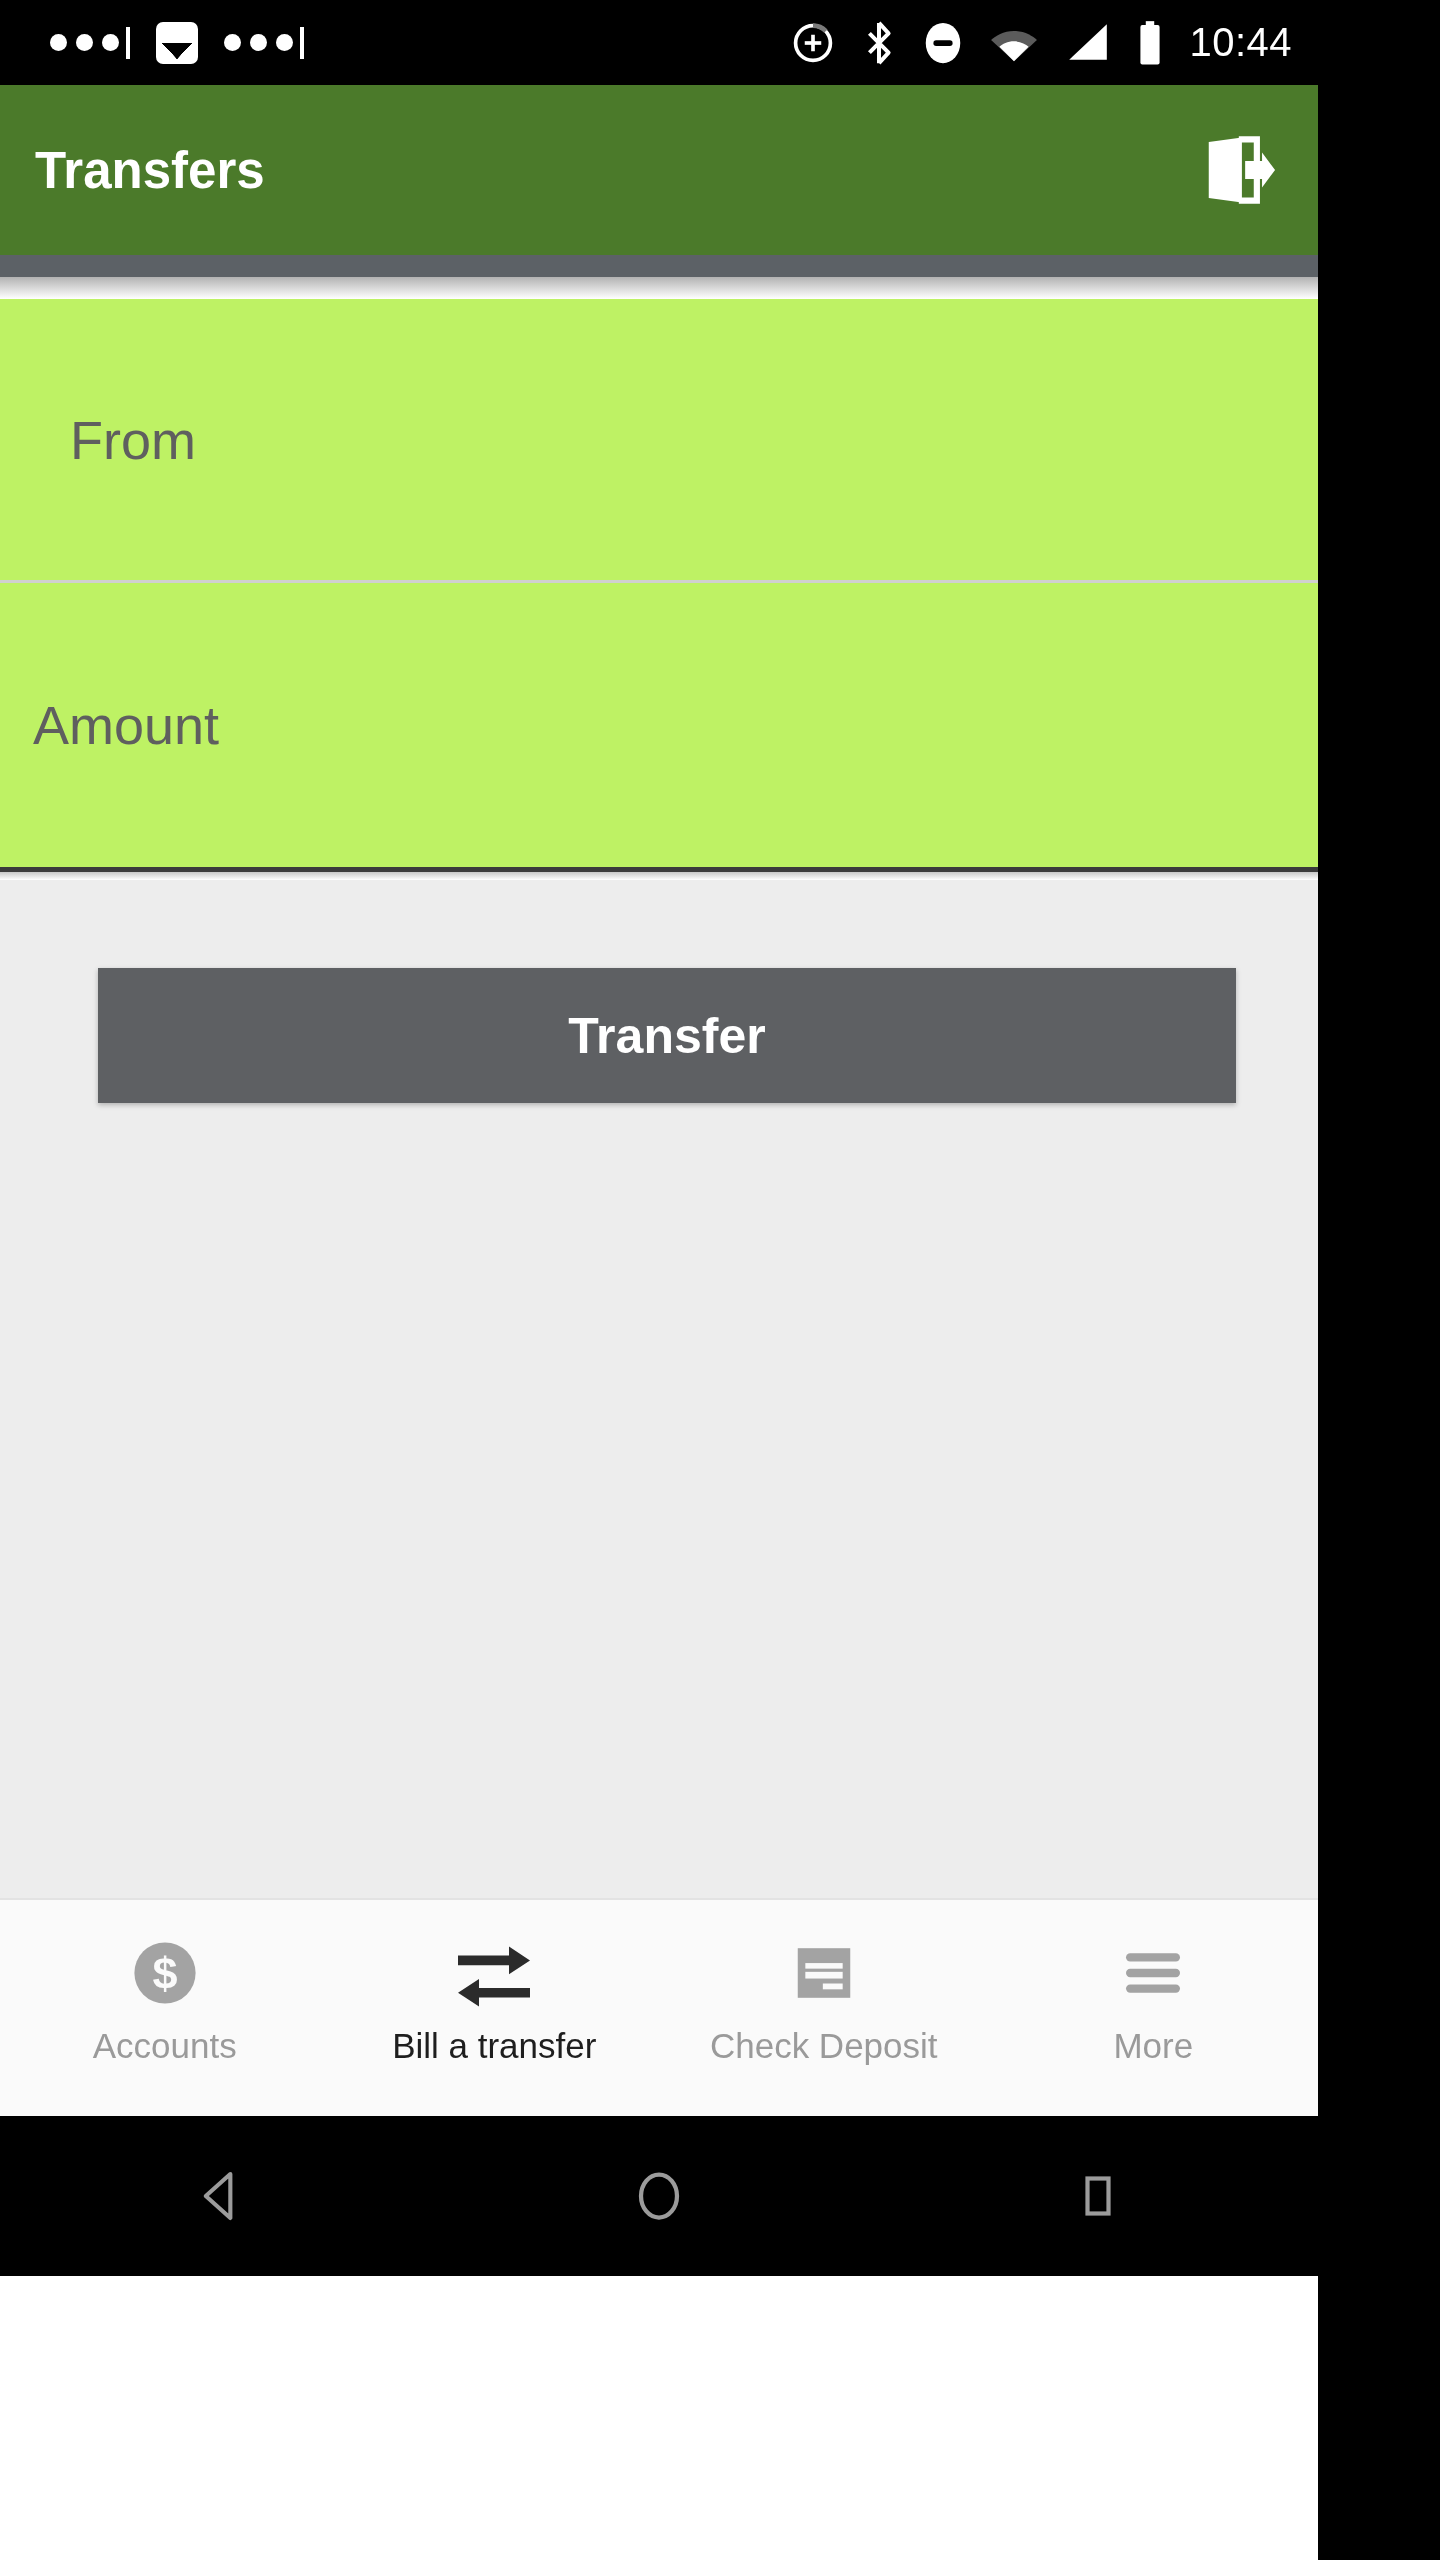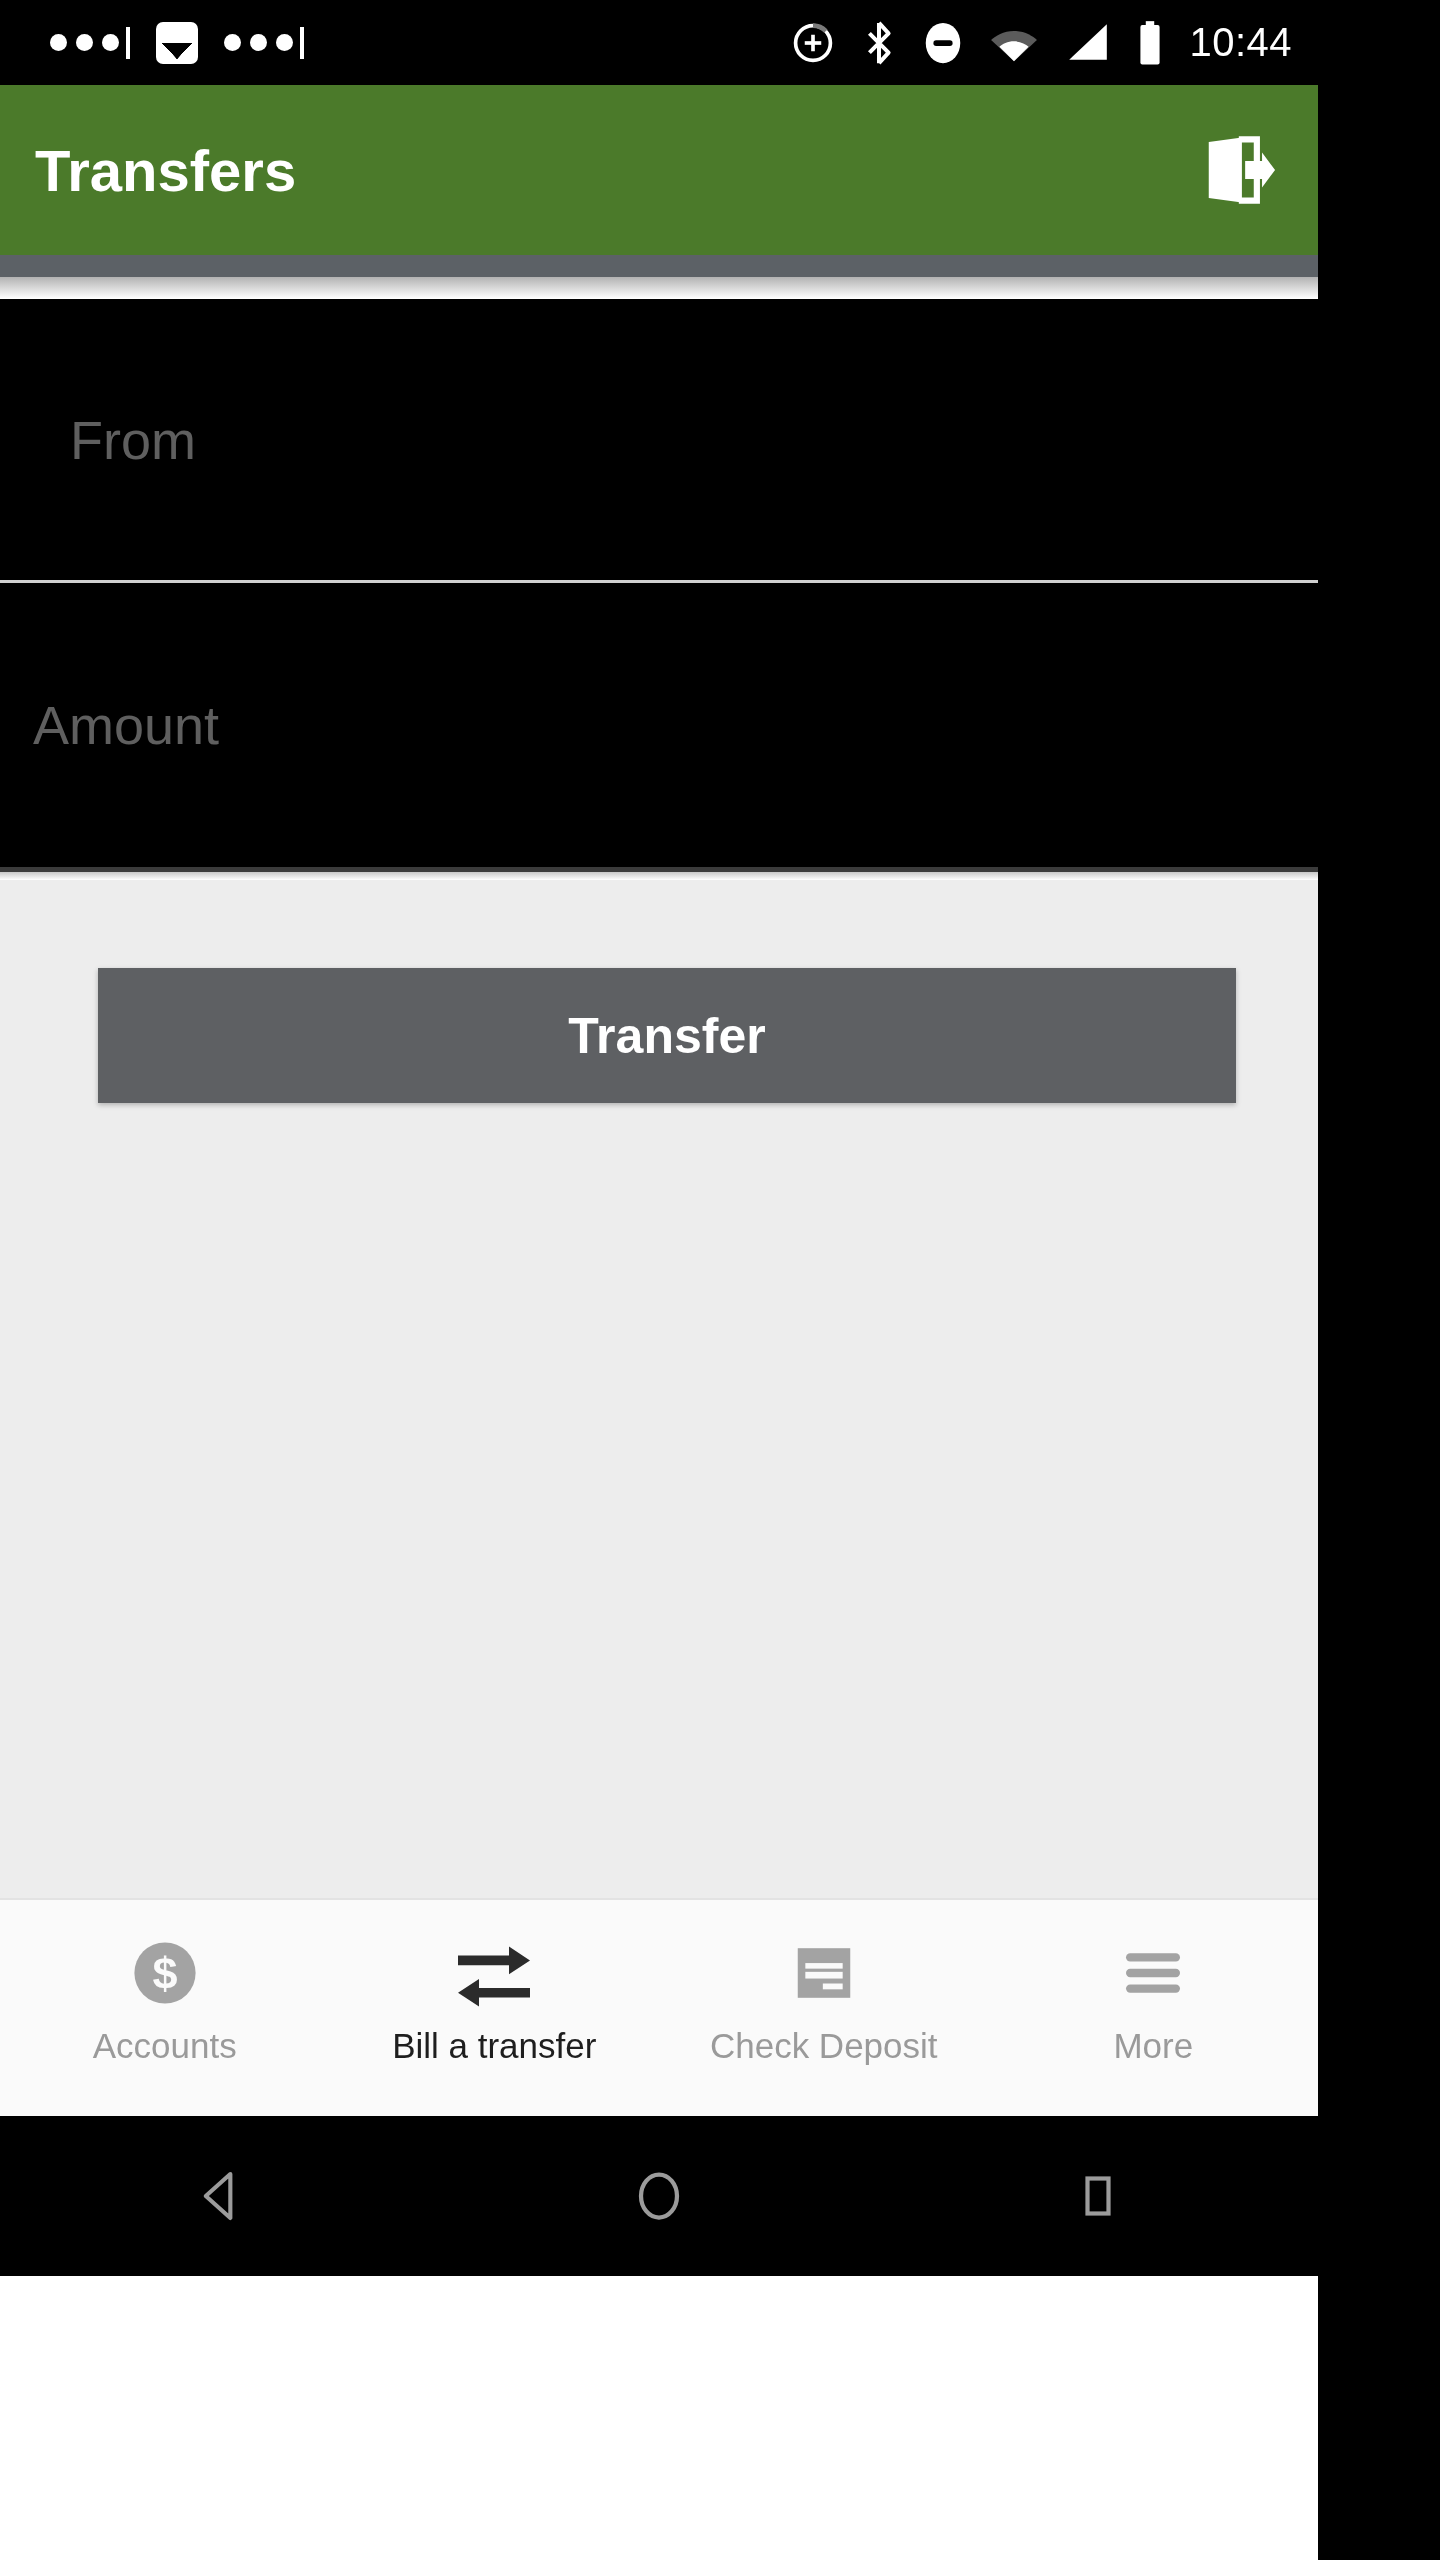--- a/index.html
+++ b/index.html
@@ -29,32 +29,32 @@
       linear-gradient(to top right, transparent 49%, #000 50%) no-repeat left bottom/50% 100%,
       linear-gradient(to top left, transparent 49%, #000 50%) no-repeat right bottom/50% 100%;
   }
   .sb-time{ color:#fff; font-size:40px; letter-spacing:.5px; font-family:"Liberation Sans", sans-serif; }
 
   
   .appbar{
     position:relative; height:170px; display:flex; align-items:center;
     justify-content:space-between; padding:0 34px 0 35px;
   }
-  .appbar-title{ color:#ffffff; font-size:58px; font-weight:bold; letter-spacing:0px; }
+  .appbar-title{ color:#ffffff; font-size:51px; font-weight:bold; letter-spacing:0px; }
   .appbar-action{ width:92px; height:92px; display:flex; align-items:center; justify-content:center; }
 
   .appbar-underline{ height:22px; }
   .appbar-shadow{ height:22px; background:linear-gradient(to bottom, rgba(0,0,0,.30), rgba(0,0,0,0)); }
 
   
   .form{ background:#ffffff; }
   .field{
     height:284px; display:flex; align-items:center;
     padding-left:70px; border-bottom:3px solid #d0d0d0;
-    background:#000000;
+    background:#bef264;
   }
   .field:last-child{ border-bottom:none;padding-left:33px; }
   .field-label{ font-size:54px; color:#5f5f5f; font-weight:normal; }
   .form-bottom-rule{ height:5px; background:#3b3b3b; }
   .form-bottom-shadow{ height:8px; background:linear-gradient(to bottom, rgba(0,0,0,.22), rgba(0,0,0,0)); }
 
   
   .content{ background:#ededed; position:relative; }
   .btn-wrap{ padding:88px 82px 0 82px;margin-left:16px; }
   .transfer-btn{

